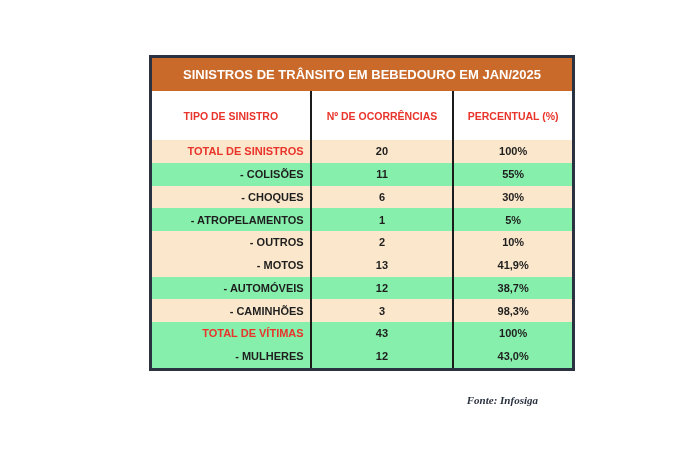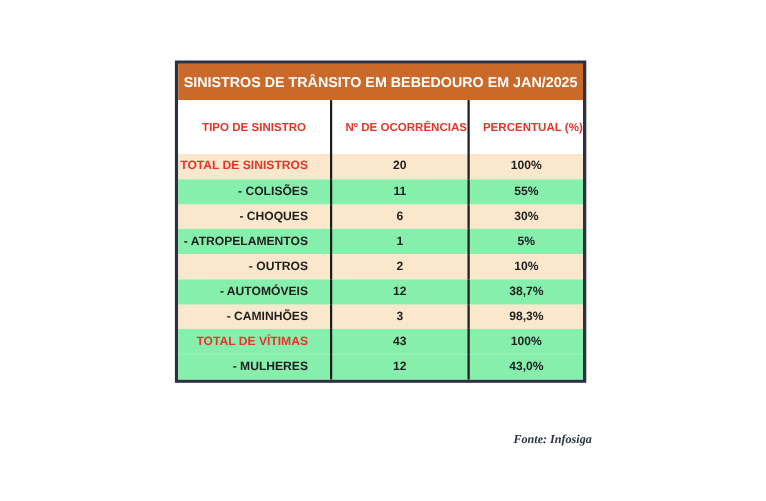--- a/index.html
+++ b/index.html
@@ -10,23 +10,23 @@
   }
   .canvas {
     position: relative;
     width: 696px;
     height: 455px;
     background: #ffffff;
     overflow: hidden;
   }
   .stat-table {
     position: absolute;
-    left: 159px;
+    left: 149px;
     top: 55px;
-    width: 374px;
+    width: 426px;
     border: 3px solid var(--border);
     box-sizing: border-box;
     background: #ffffff;
   }
   .title {
     background: var(--orange);
     color: var(--title_text);
     font-weight: bold;
     font-size: 13px;
     text-align: center;
@@ -58,21 +58,21 @@
     font-weight: bold;
     color: var(--text);
     height: 22.75px;
     text-align: center;
     padding: 0;
     white-space: nowrap;
     background: #86efac;
   }
   table.grid td.label {
     text-align: right;
-    padding-right: 20px;
+    padding-right: 6px;
   }
   table.grid .sep {
     border-left: 2px solid var(--separator);
   }
   table.grid tr.alt td { background: var(--peach); }
   table.grid tr.section td.label { color: var(--red); }
   .fonte {
     position: absolute;
     top: 394px;
     right: 158px;
@@ -121,20 +121,25 @@
           <tr>
     <td class="label">- ATROPELAMENTOS</td>
     <td class="sep">1</td>
     <td class="sep">5%</td>
   </tr>
           <tr class="alt">
     <td class="label">- OUTROS</td>
     <td class="sep">2</td>
     <td class="sep">10%</td>
   </tr>
+          <tr class="alt">
+    <td class="label">- MOTOS</td>
+    <td class="sep">13</td>
+    <td class="sep">41,9%</td>
+  </tr>
           <tr>
     <td class="label">- AUTOMÓVEIS</td>
     <td class="sep">12</td>
     <td class="sep">38,7%</td>
   </tr>
           <tr class="alt">
     <td class="label">- CAMINHÕES</td>
     <td class="sep">3</td>
     <td class="sep">98,3%</td>
   </tr>

